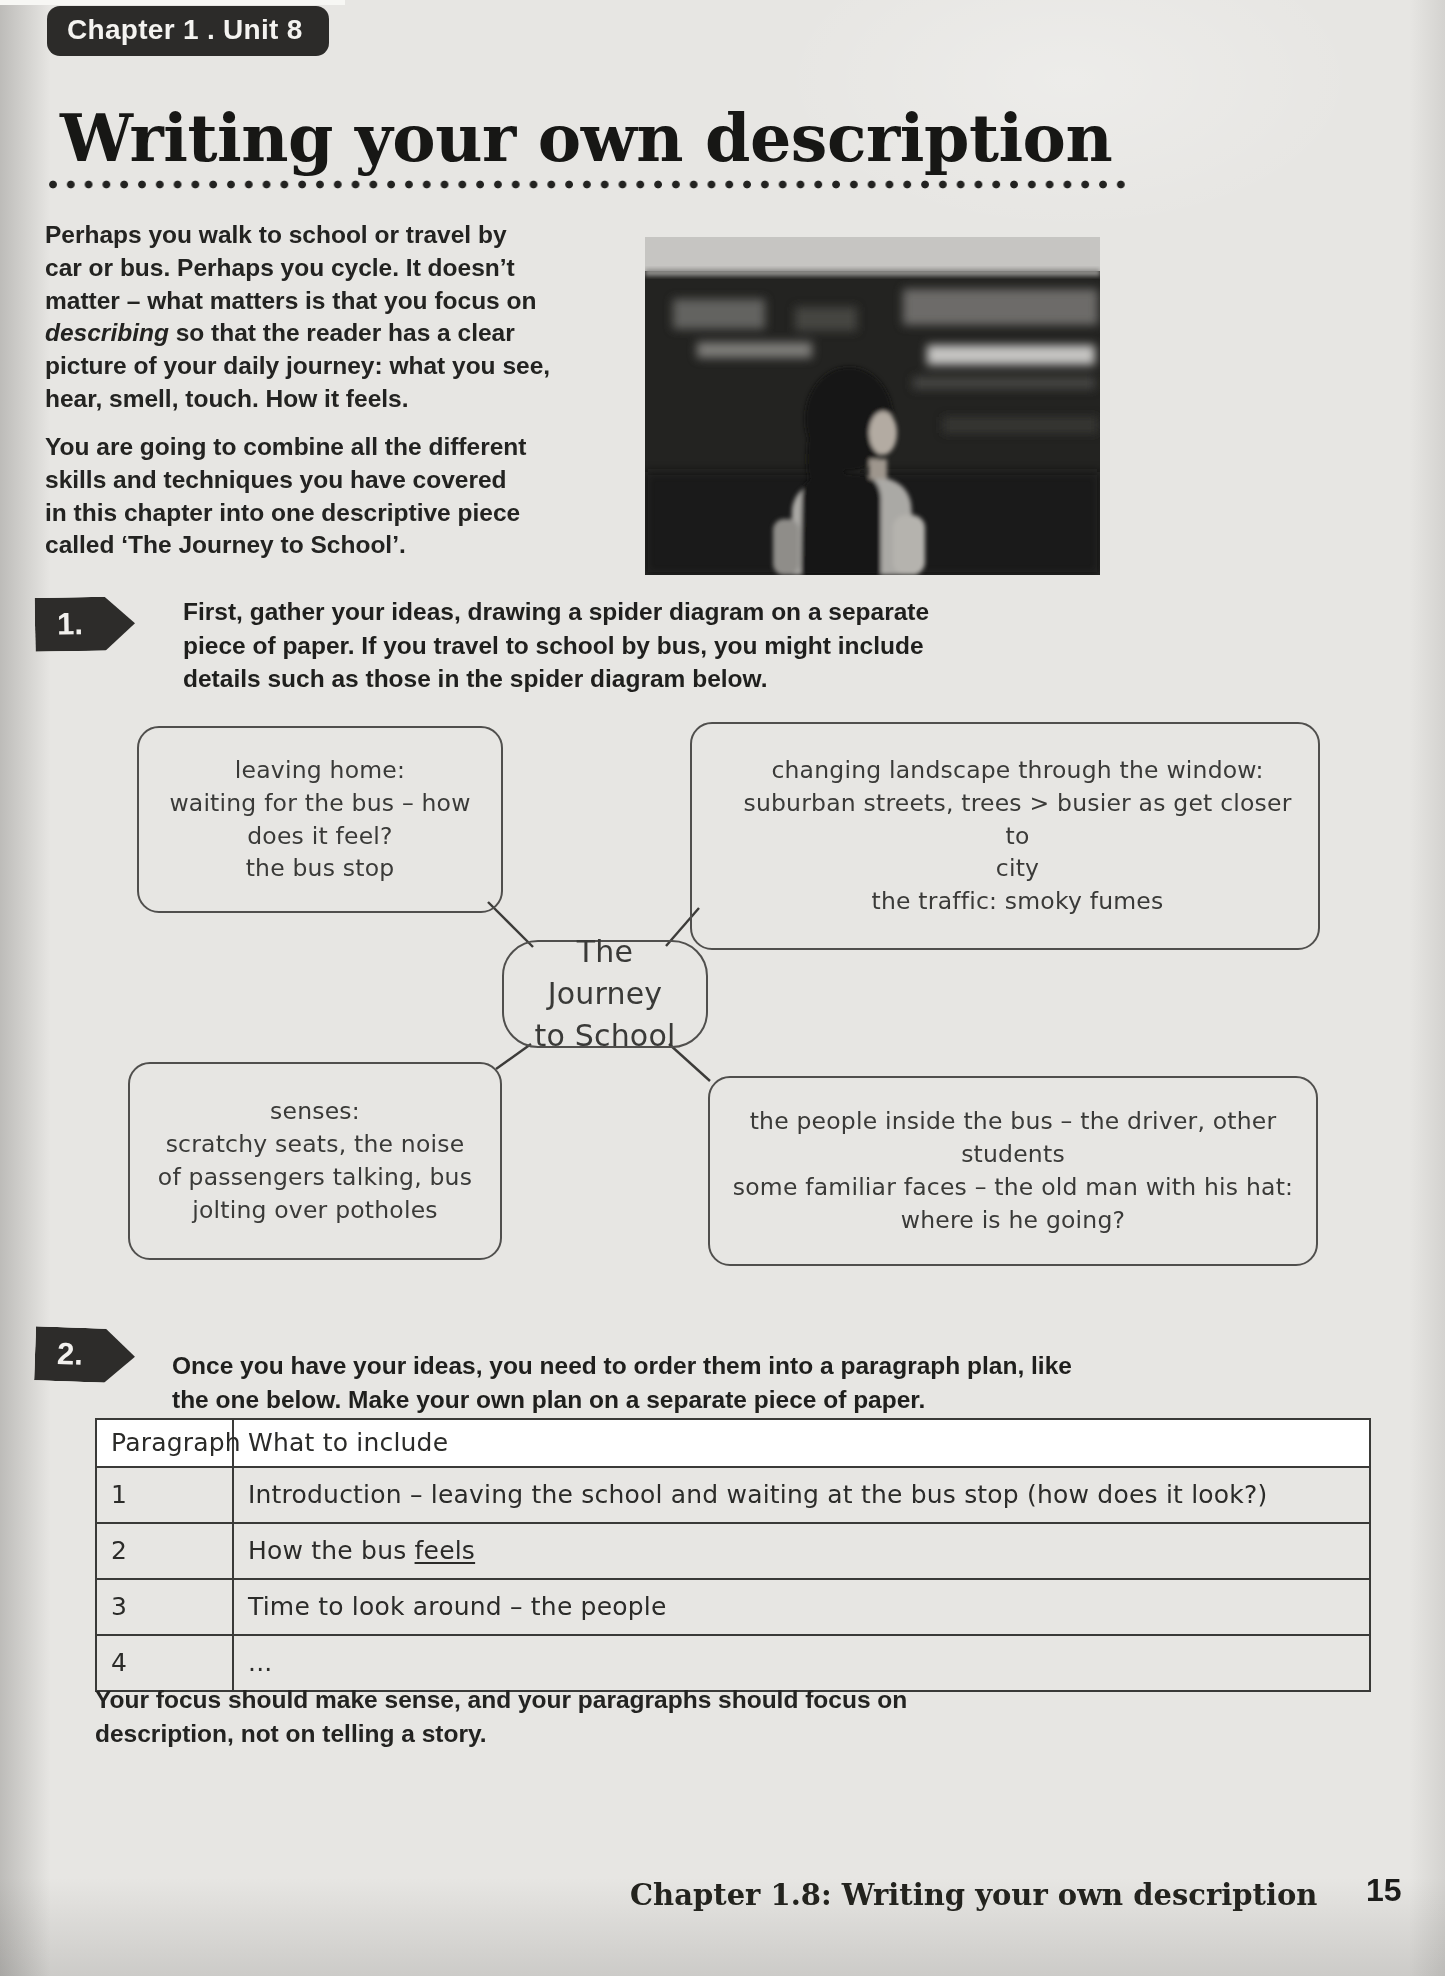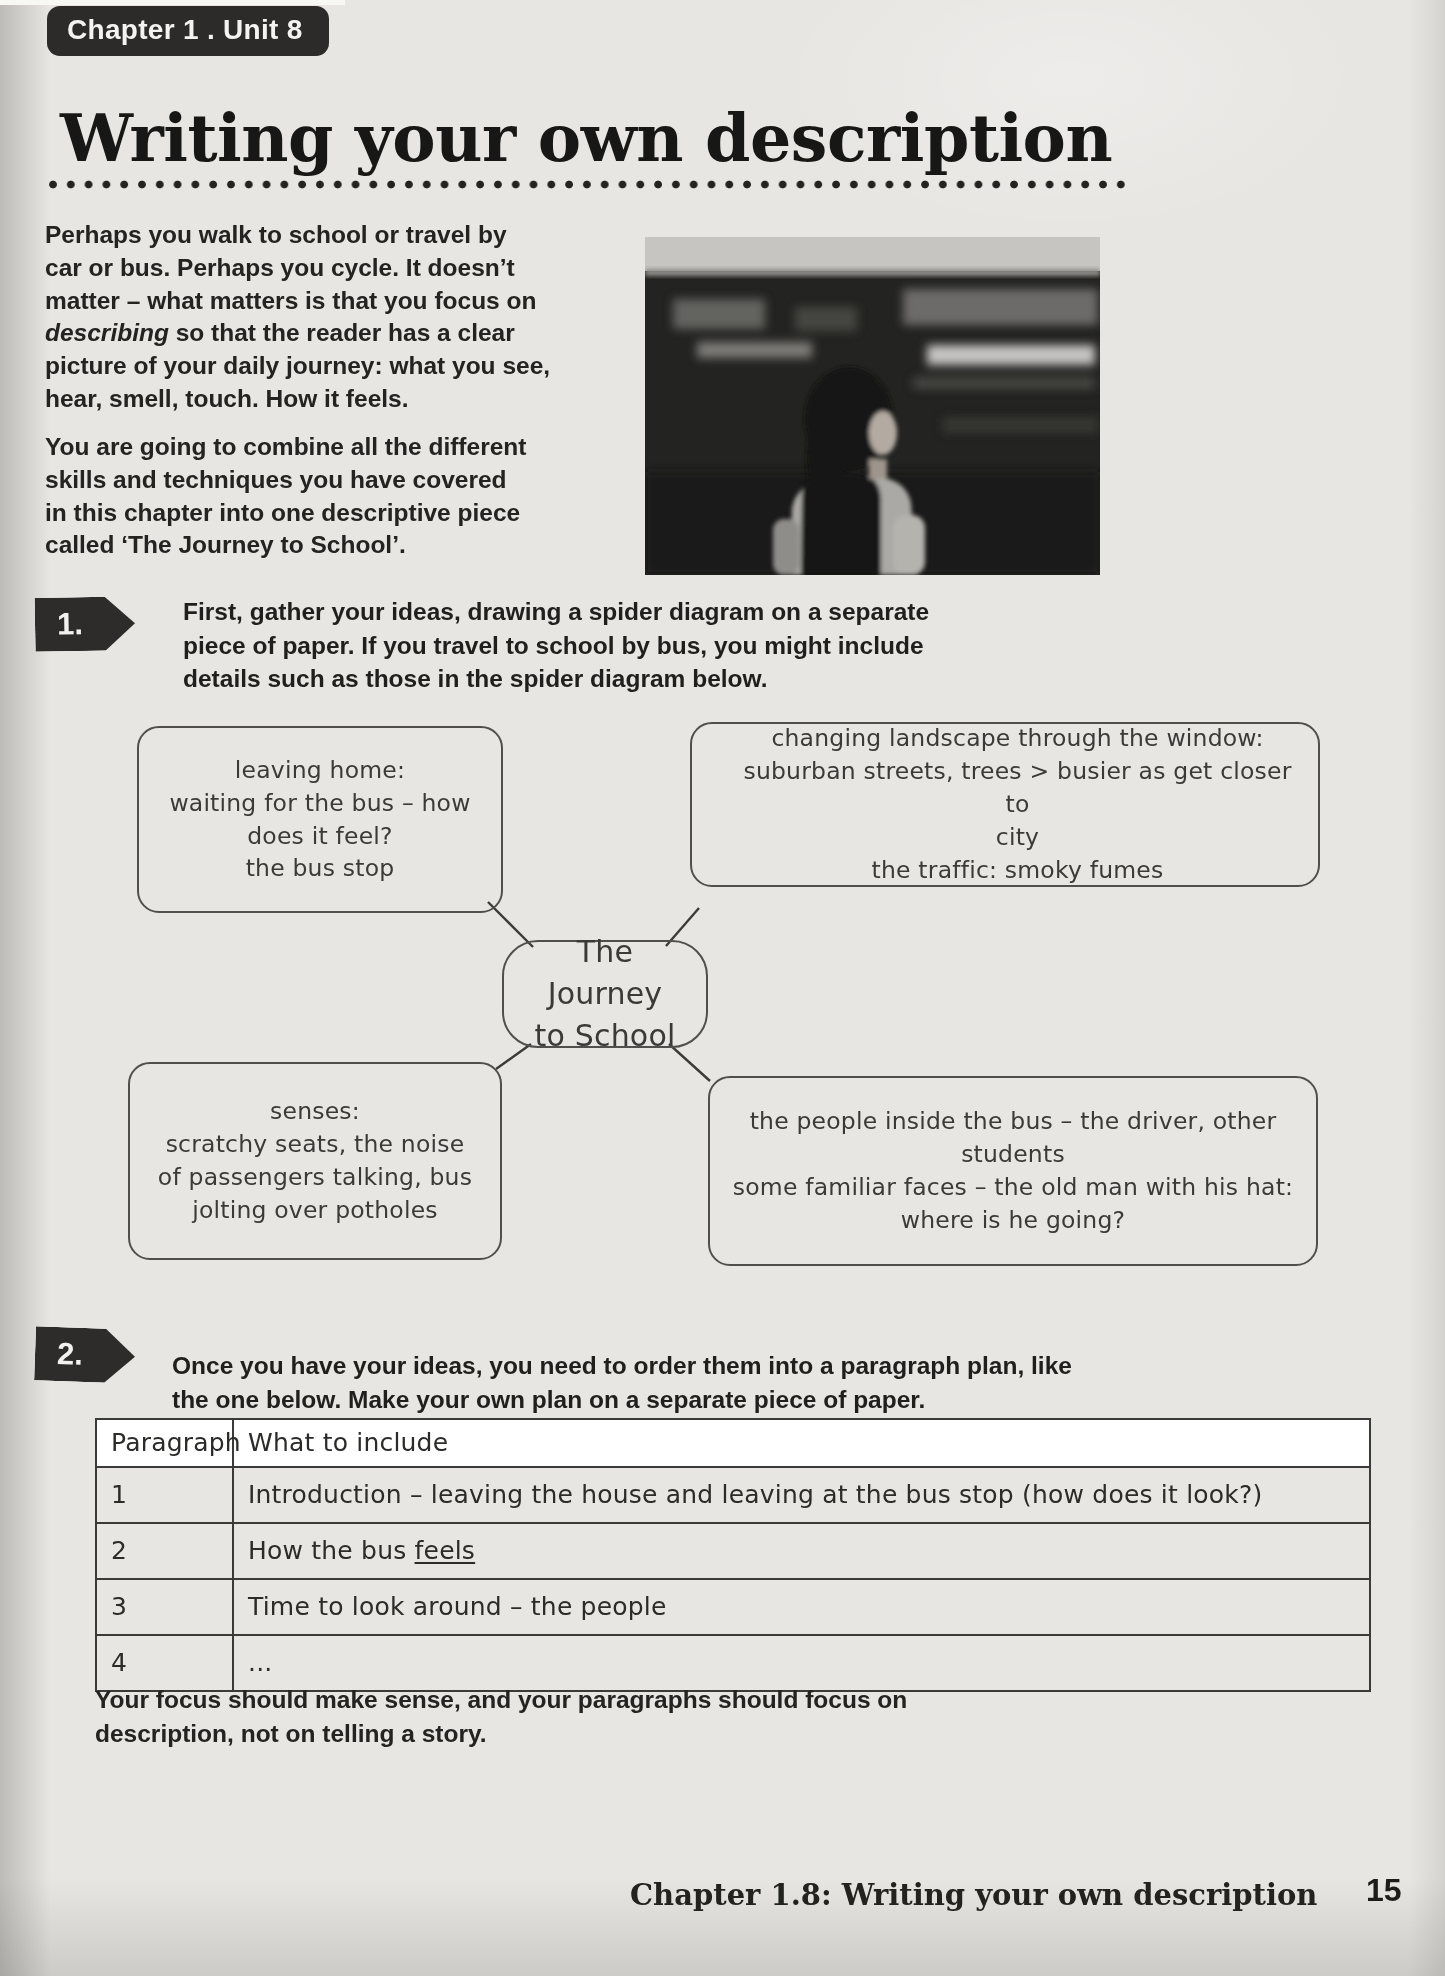--- a/index.html
+++ b/index.html
@@ -63,21 +63,21 @@
 
   .diagram-lines { position:absolute; left:0; top:0; pointer-events:none; }
   .bubble {
     position:absolute; border:2px solid #504f4d; border-radius:22px;
     display:flex; align-items:center; justify-content:center; text-align:center;
     white-space:pre-line; box-sizing:border-box; padding:6px 12px;
     font-family:"DejaVu Sans", sans-serif; font-size:23.5px; line-height:1.4;
     color:#3a3a38; letter-spacing:.2px;
   }
   .b-tl { left:137px; top:726px; width:366px; height:187px; }
-  .b-tr { left:690px; top:722px; width:630px; height:165px;padding-left:37px; }
+  .b-tr { left:690px; top:722px; width:630px; height:228px;padding-left:37px; }
   .b-c  { left:502px; top:940px; width:206px; height:108px; border-radius:36px; font-size:30px; }
   .b-bl { left:128px; top:1062px; width:374px; height:198px; }
   .b-br { left:708px; top:1076px; width:610px; height:190px; }
 
   .plan-table {
     position:absolute; left:95px; top:1418px; width:1276px;
     border-collapse:collapse; font-family:"DejaVu Sans", sans-serif;
     font-size:25px; color:#2b2b29; table-layout:fixed;
   }
   .plan-table th, .plan-table td {
@@ -206,21 +206,21 @@
       </colgroup>
     <thead>
       <tr>
         <th>Paragraph</th>
         <th>What to include</th>
       </tr>
     </thead>
     <tbody>
       <tr>
         <td>1</td>
-        <td>Introduction – leaving the house and leaving at the bus stop (how does it look?)</td>
+        <td>Introduction – leaving the school and waiting at the bus stop (how does it look?)</td>
       </tr>
       <tr>
         <td>2</td>
         <td><span>How the bus </span><span class="u">feels</span></td>
       </tr>
       <tr>
         <td>3</td>
         <td>Time to look around – the people</td>
       </tr>
       <tr>

